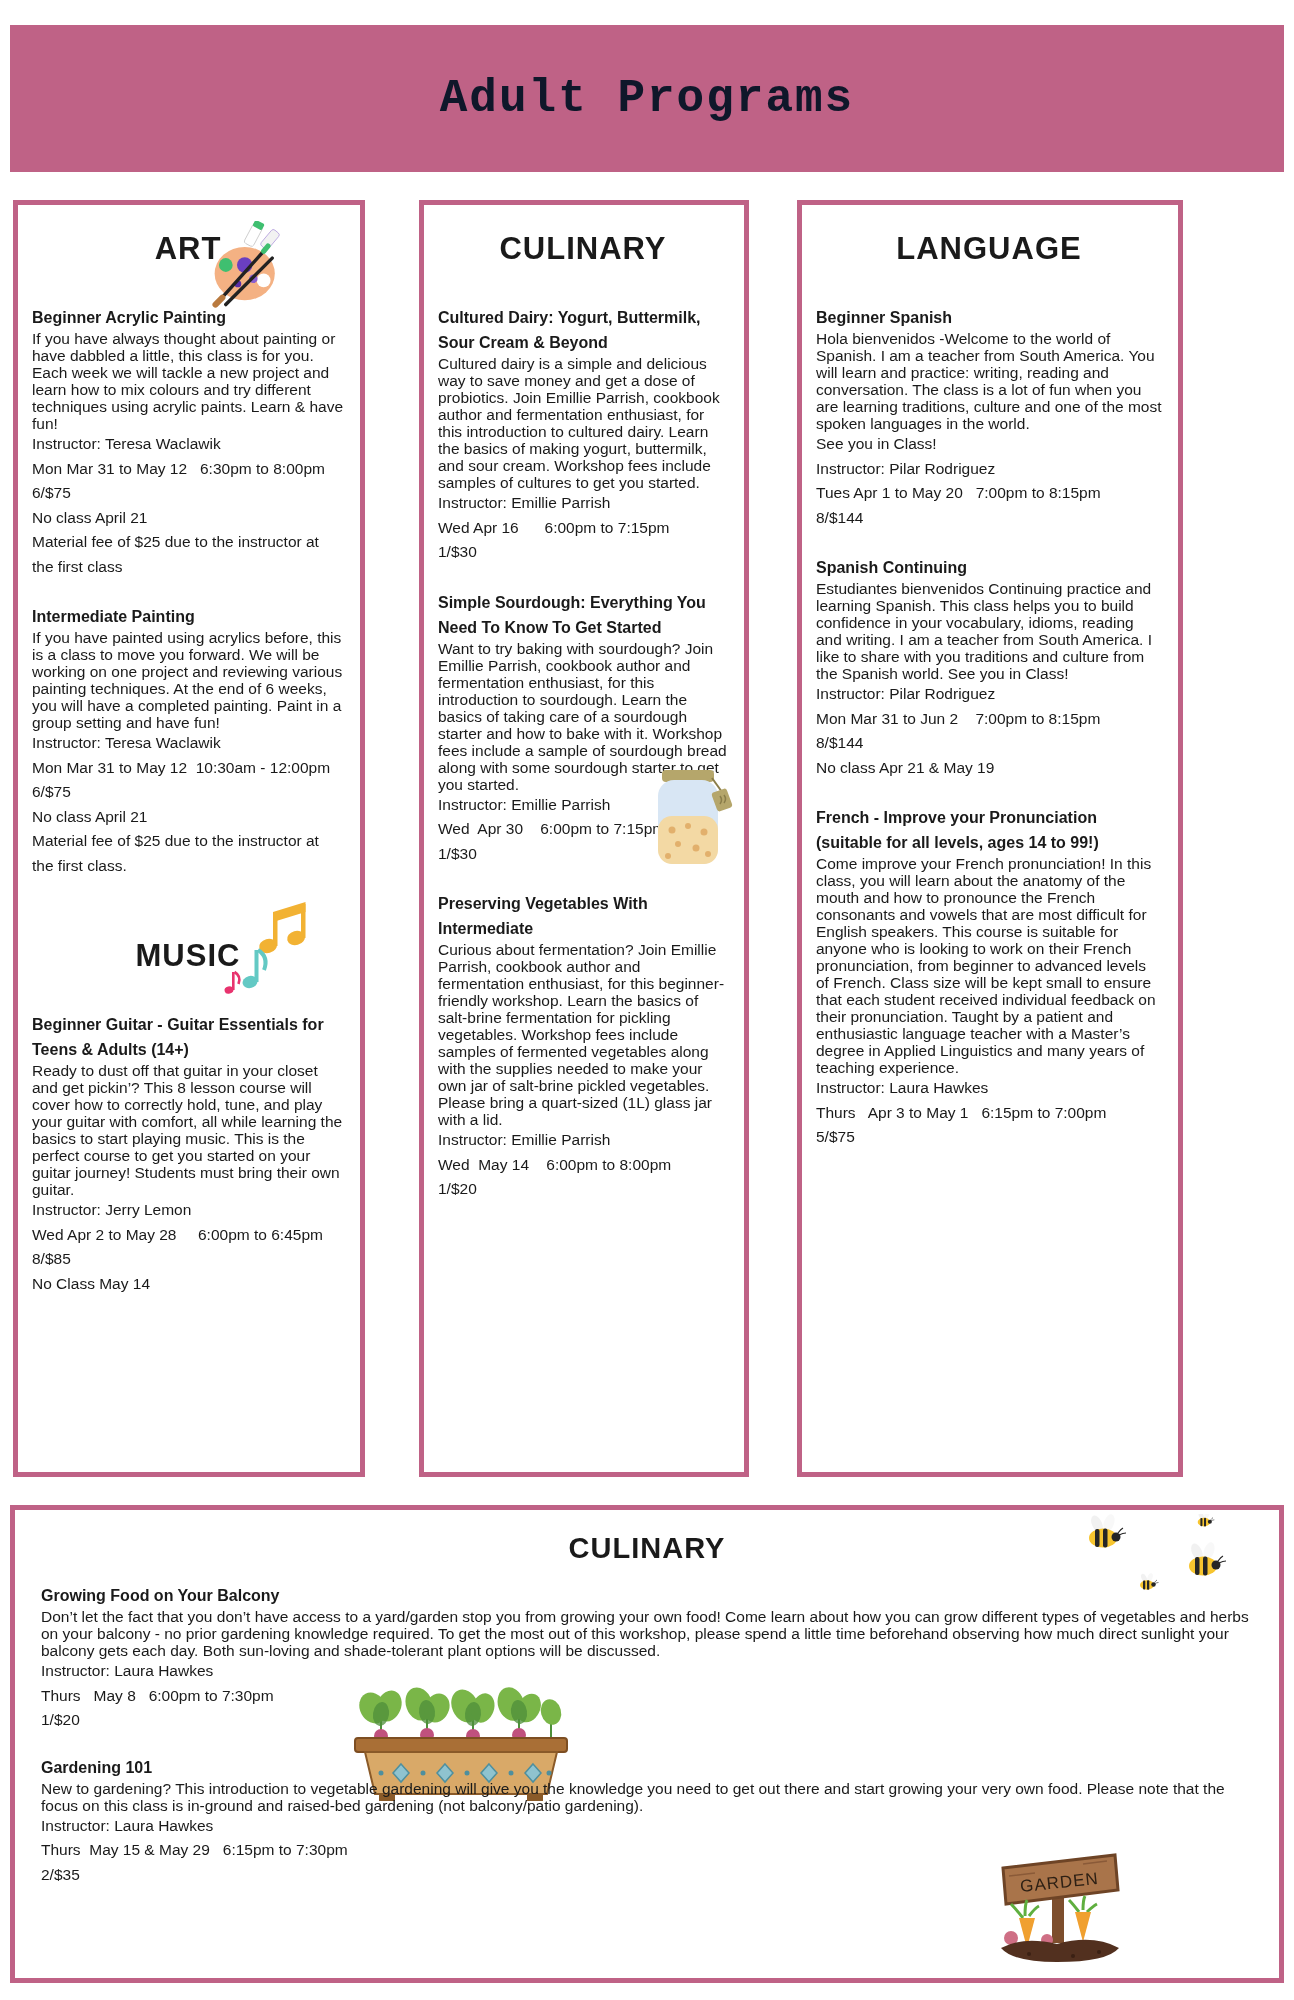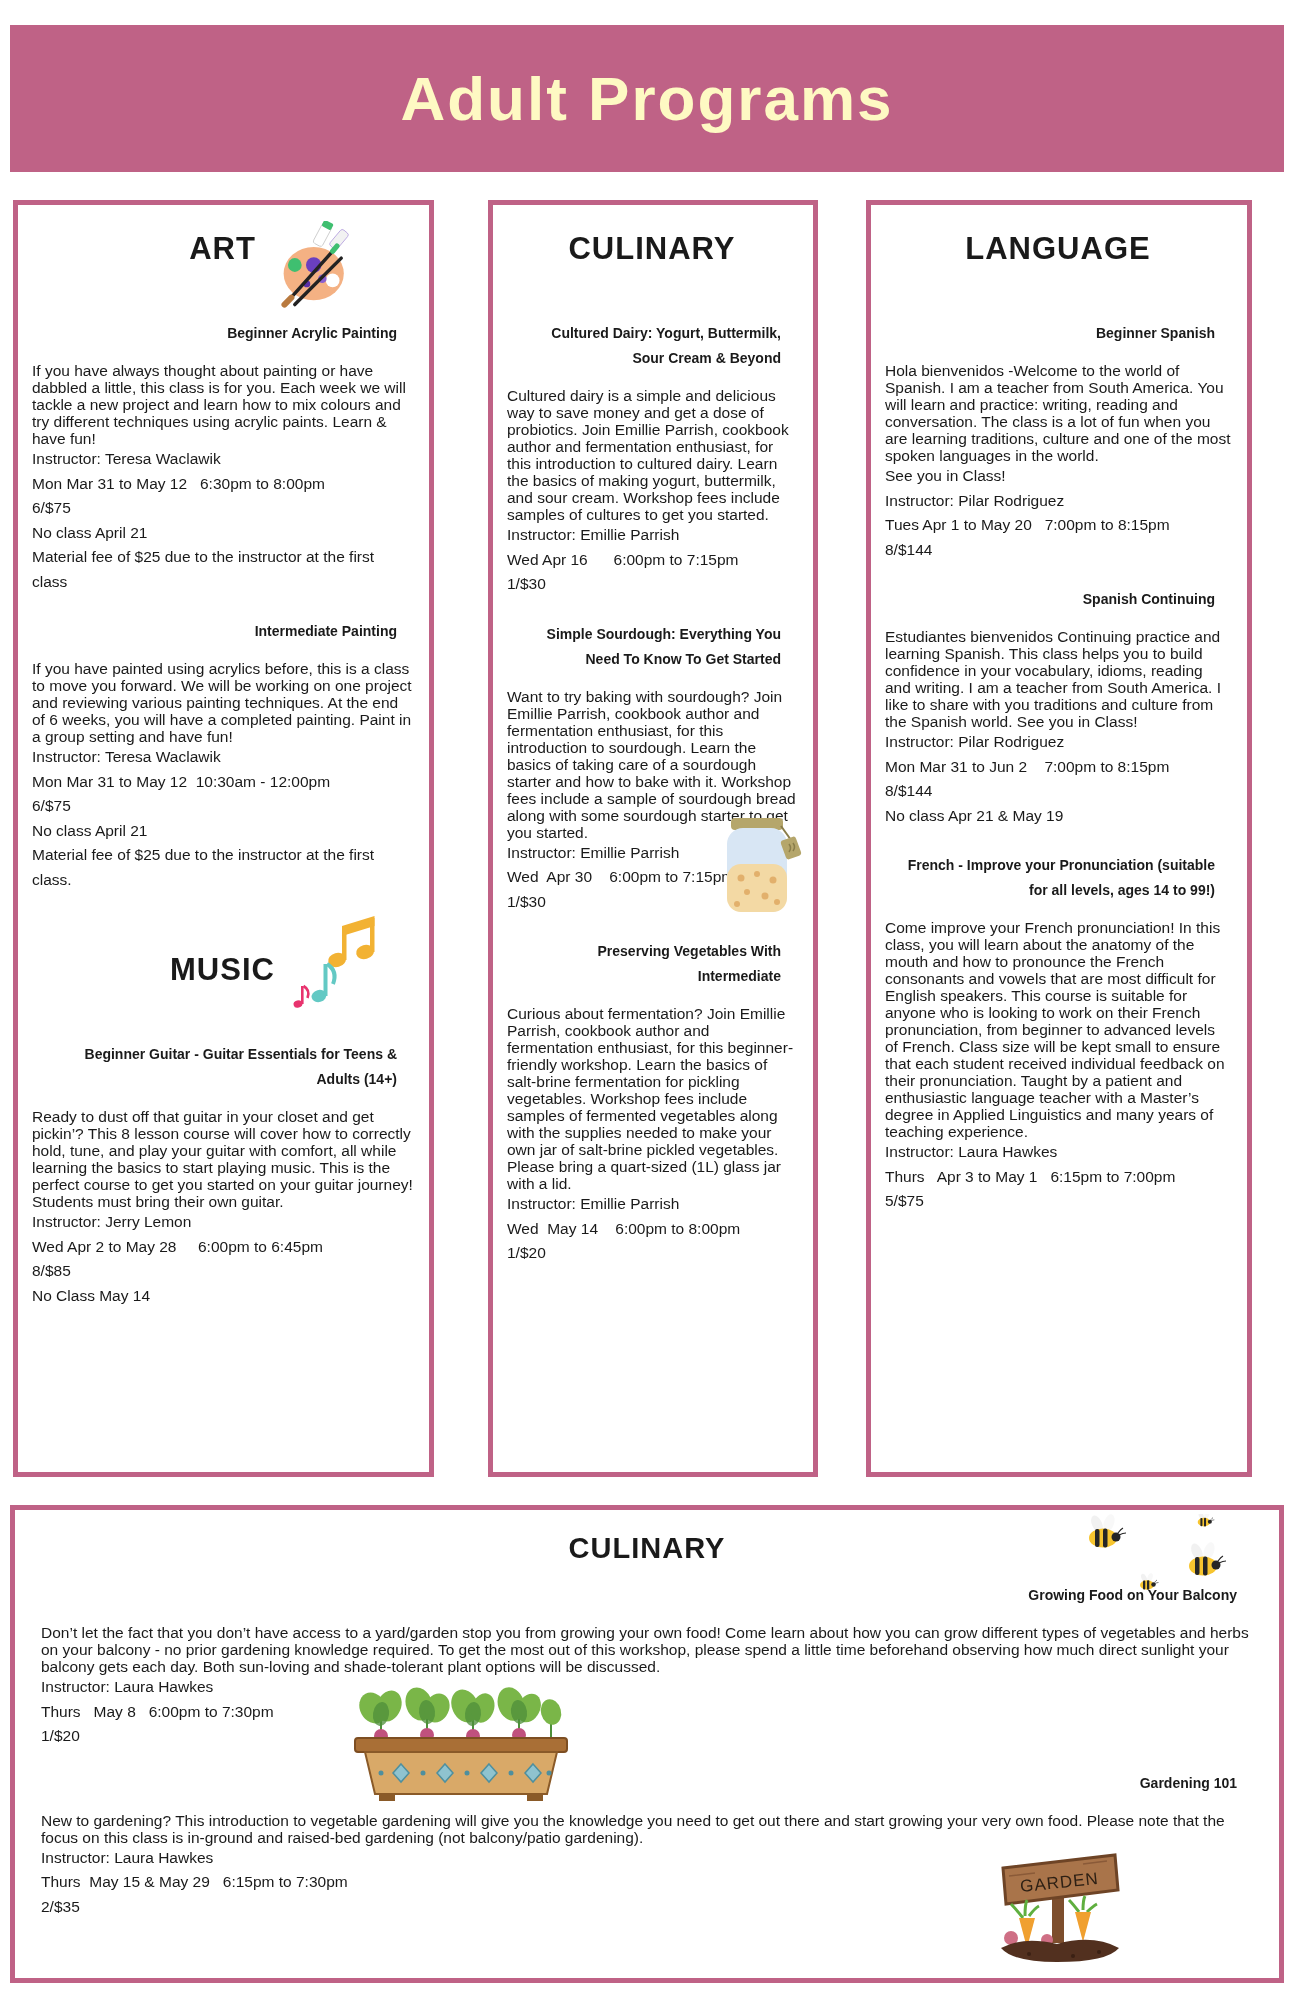--- a/index.html
+++ b/index.html
@@ -12,43 +12,43 @@
     position:relative;
     overflow:hidden;
   }
   .banner {
     margin:25px 10px 0;
     height:147px;
     background:#bf6286;
     display:flex; align-items:center; justify-content:center;
   }
   .banner h1 {
-    margin:0; font-size:62px; font-weight:700; letter-spacing:2px; color:#fef9c3;
+    margin:0; font-size:46px; font-weight:700; letter-spacing:2px; color:#0f172a;font-family:Liberation Mono, monospace;
   }
   .cols {
     display:flex;
     margin:28px 9px 0 13px;
   }
   .box {
     border:5px solid #bf6286;
     background:#fff;
     height:1277px;
     padding:12px 16px 12px 14px;
   }
-  .box.art { width:421px; margin-right:54px; }
+  .box.art { width:352px; margin-right:54px; }
   .box.culinary { width:330px; margin-right:48px; }
   .box.language { width:386px; }
   .head-row { position:relative; height:88px; padding-top:14px; text-align:center; }
   .head-row h2 { margin:0; font-size:31px; font-weight:700; letter-spacing:1px; }
   .head-row.music { margin-top:34px; height:100px; padding-top:26px; }
   .head-row .palette { position:absolute; right:58px; top:4px; width:86px; height:88px; }
   .head-row .notes { position:absolute; right:36px; top:-16px; width:88px; height:100px; }
   .course { margin:0 0 25px; position:relative; }
   .course-title {
-    margin:16px; font-size:14px; font-weight:700; line-height:25px; white-space:pre-wrap;text-align:right;
+    margin:0; font-size:16px; font-weight:700; line-height:25px; white-space:pre-wrap;
   }
   .course-desc {
     margin:0; font-size:15.5px; line-height:17px; white-space:pre-wrap;
   }
   .course-line { font-size:15.5px; line-height:24.5px; white-space:pre-wrap; }
   .jar { position:absolute; right:-6px; bottom:-4px; width:92px; height:104px; }
   .garden-box {
     margin:28px 10px 0;
     border:5px solid #bf6286;
     height:478px;

